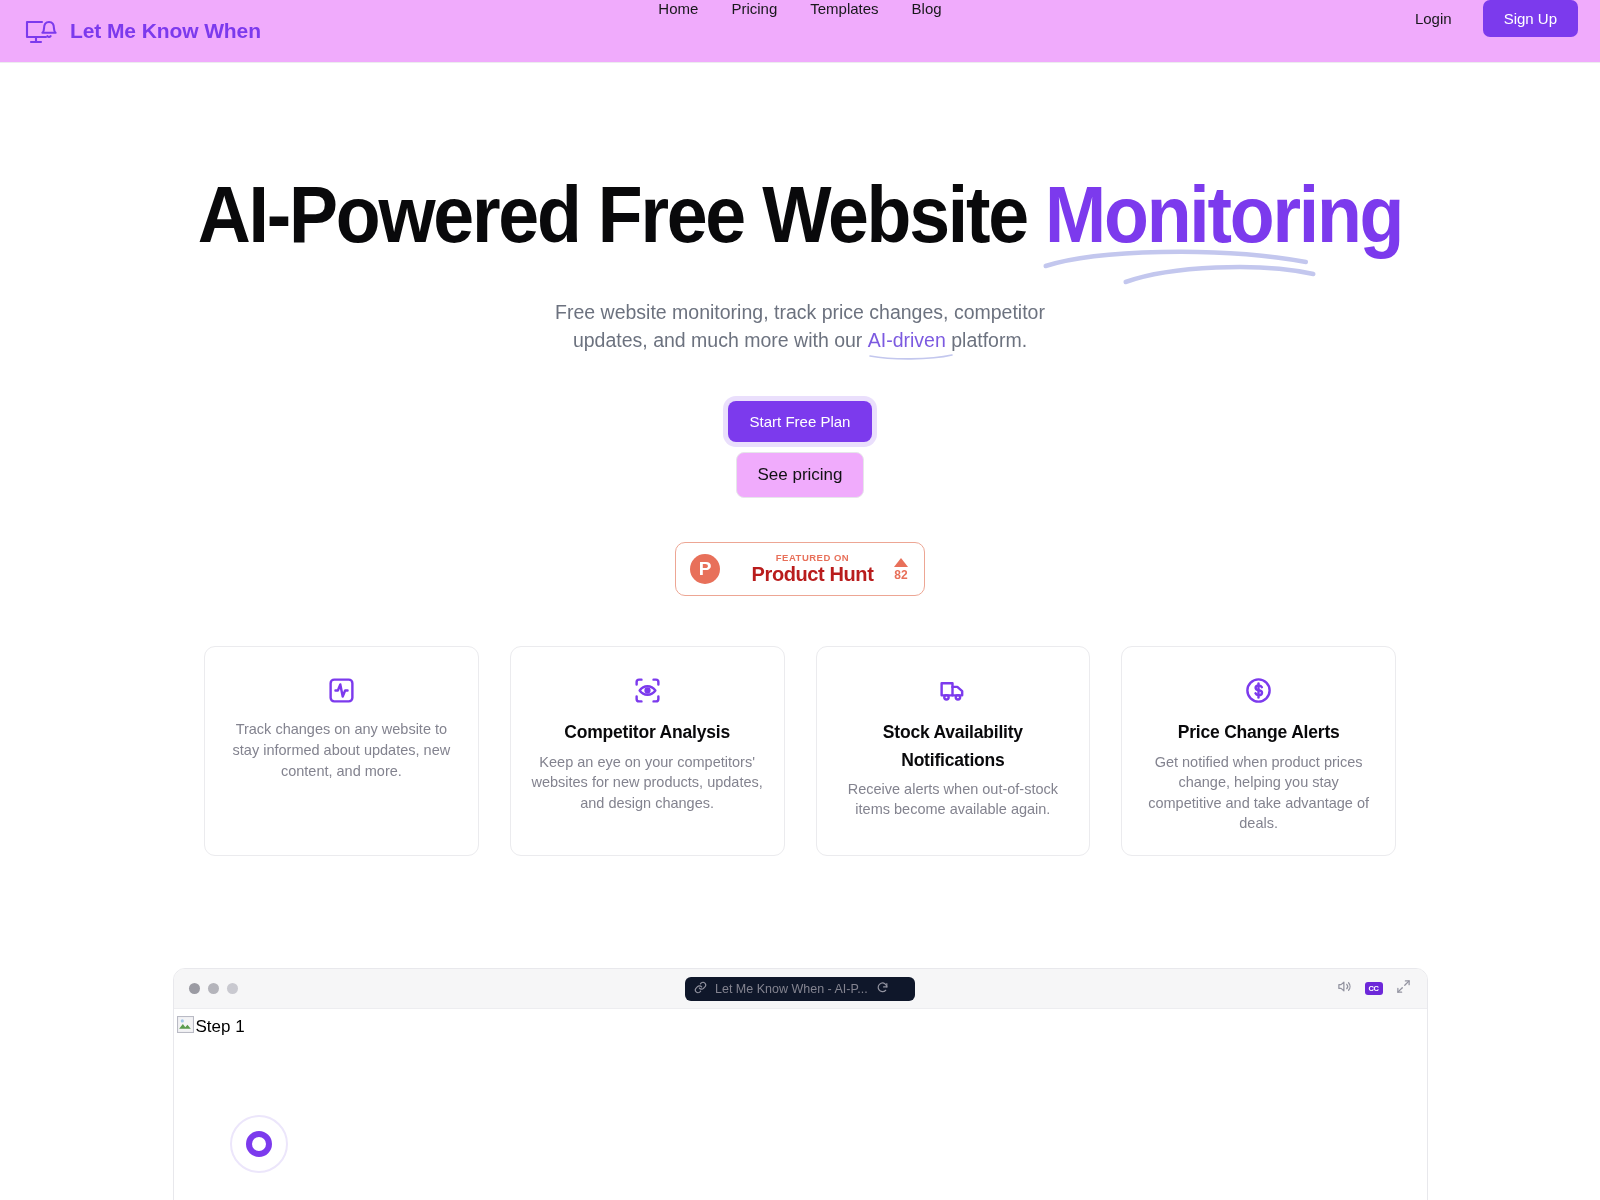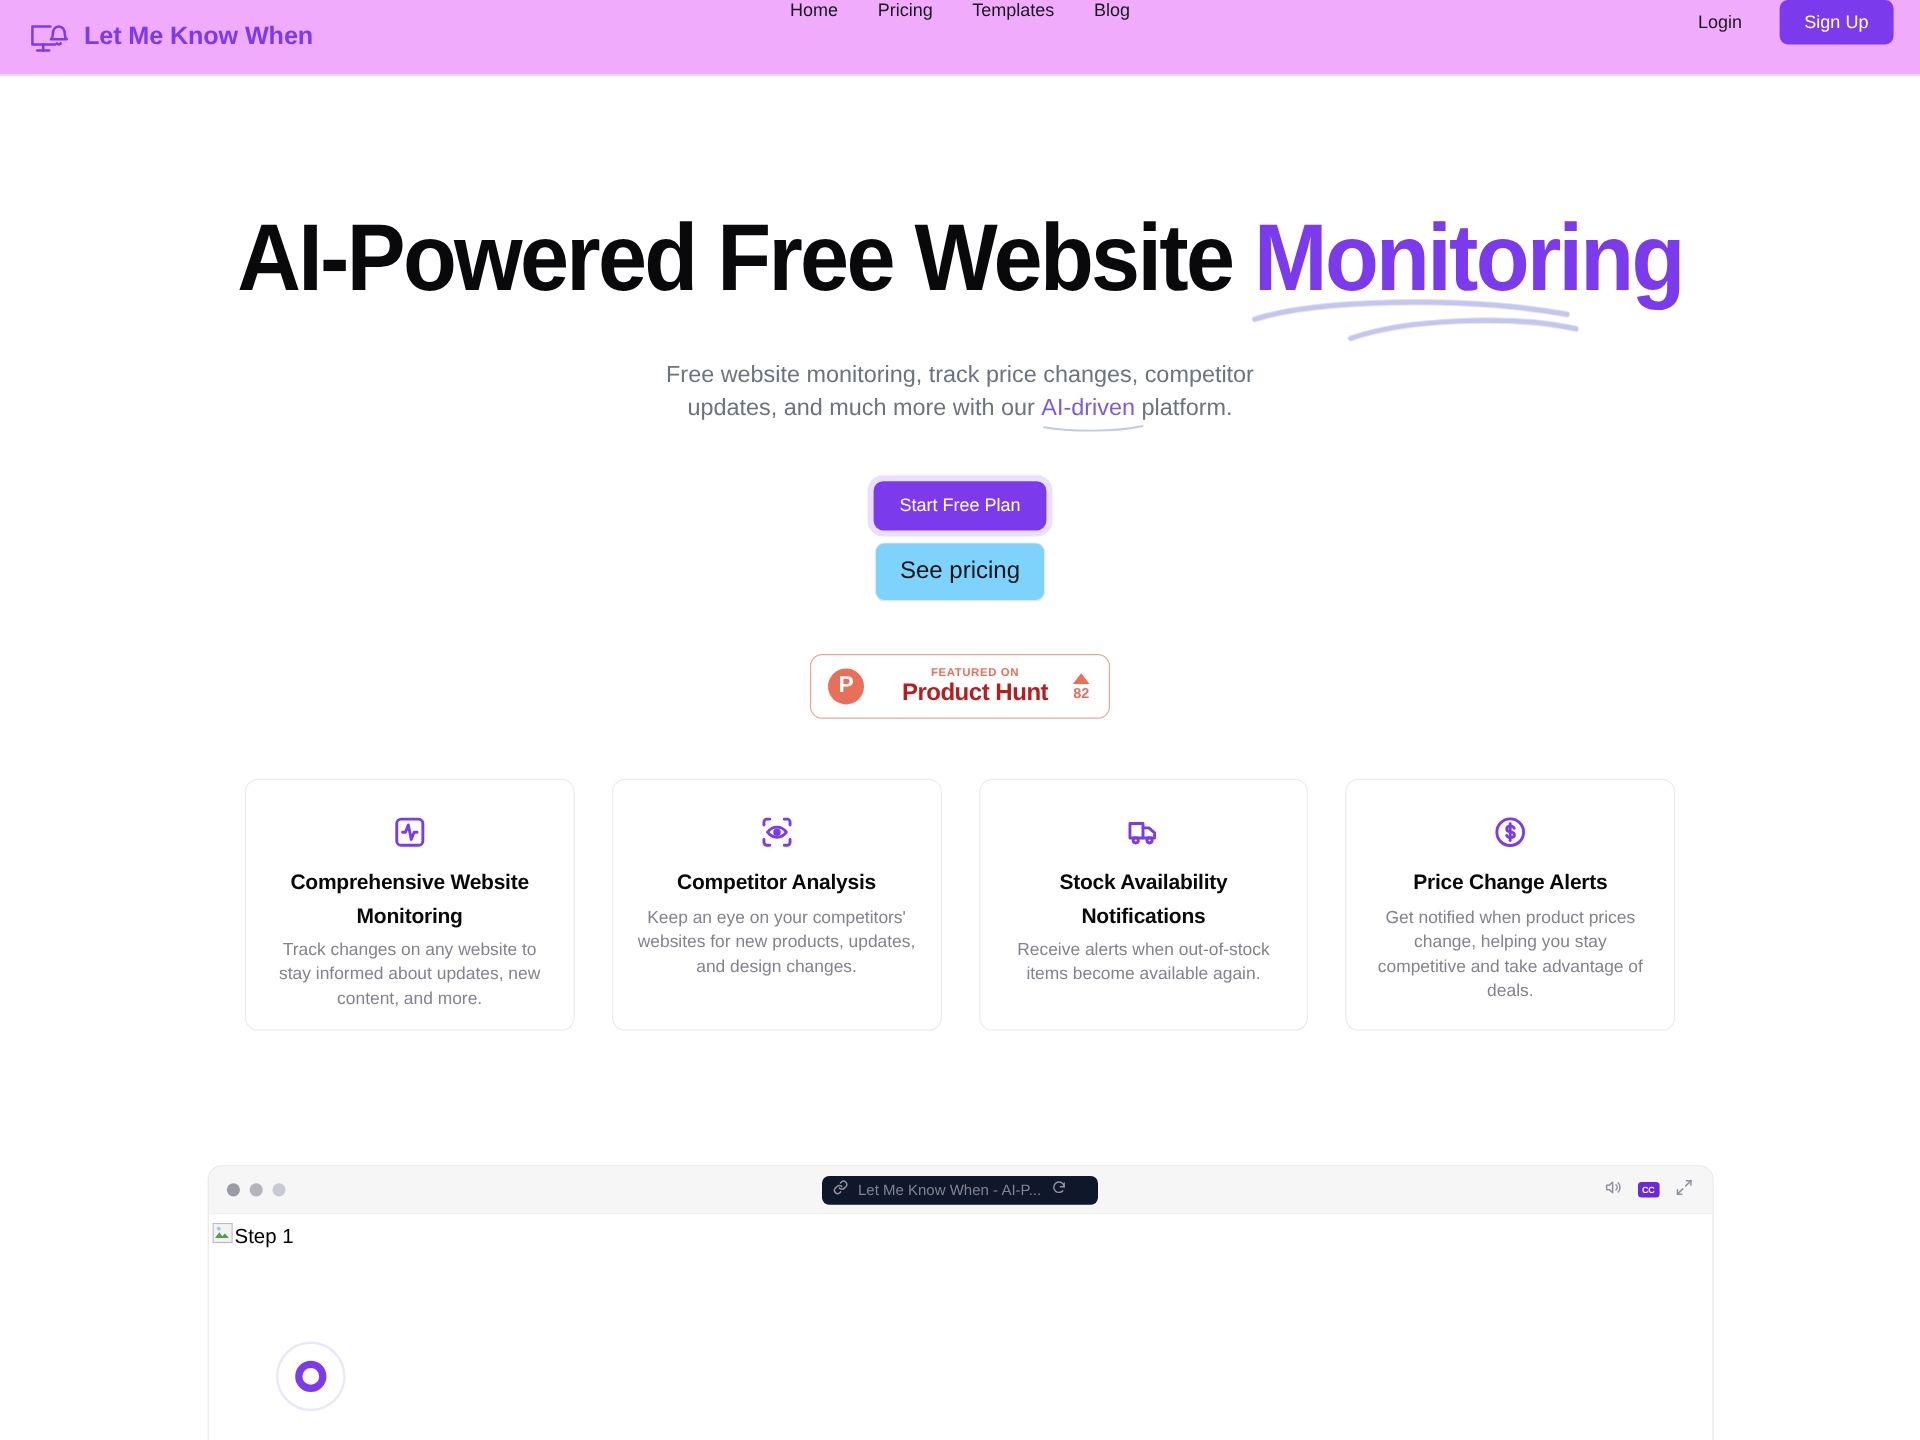--- a/index.html
+++ b/index.html
@@ -132,23 +132,23 @@
     color: #fff;
     font-size: 15px;
     border: none;
     border-radius: 8px;
     padding: 12px 22px;
     cursor: pointer;
     box-shadow: 0 0 0 5px rgba(124,58,237,0.16);
     font-family: "Liberation Sans", sans-serif;
   }
   .btn-secondary {
-    background: #7dd3fc;
+    background: #f0abfc;
     color: #111114;
-    font-size: 20px;
+    font-size: 17px;
     border: 1px solid #e6e6ea;
     border-radius: 8px;
     padding: 12px 20px;
     cursor: pointer;
     font-family: "Liberation Sans", sans-serif;
   }
 
   
   .ph-wrap {
     margin-top: 44px;
@@ -407,21 +407,20 @@
 
 <div class="cards">
 
   <div class="card">
     <div class="card-icon">
       <svg width="29" height="29" viewBox="0 0 24 24" fill="none" stroke="#7c3aed" stroke-width="2" stroke-linecap="round" stroke-linejoin="round">
         <rect x="3" y="3" width="18" height="18" rx="3"></rect>
         <path d="M7 12h2l2-5 2 10 2-5h2"></path>
       </svg>
     </div>
-    <div class="card-title">Comprehensive Website Monitoring</div>
     <div class="card-desc">Track changes on any website to stay informed about updates, new content, and more.</div>
   </div>
 
   <div class="card">
     <div class="card-icon">
       <svg width="29" height="29" viewBox="0 0 24 24" fill="none" stroke="#7c3aed" stroke-width="2" stroke-linecap="round" stroke-linejoin="round">
         <path d="M3 7V5a2 2 0 0 1 2-2h2"></path>
         <path d="M17 3h2a2 2 0 0 1 2 2v2"></path>
         <path d="M21 17v2a2 2 0 0 1-2 2h-2"></path>
         <path d="M7 21H5a2 2 0 0 1-2-2v-2"></path>

